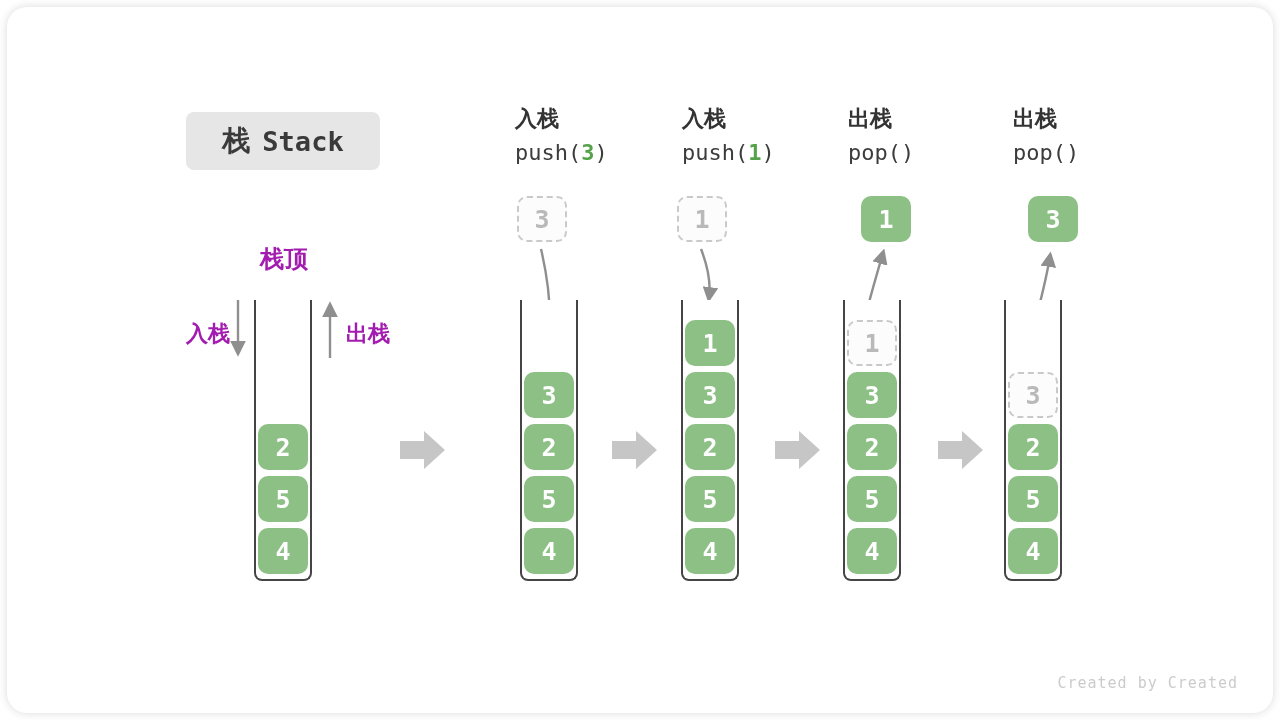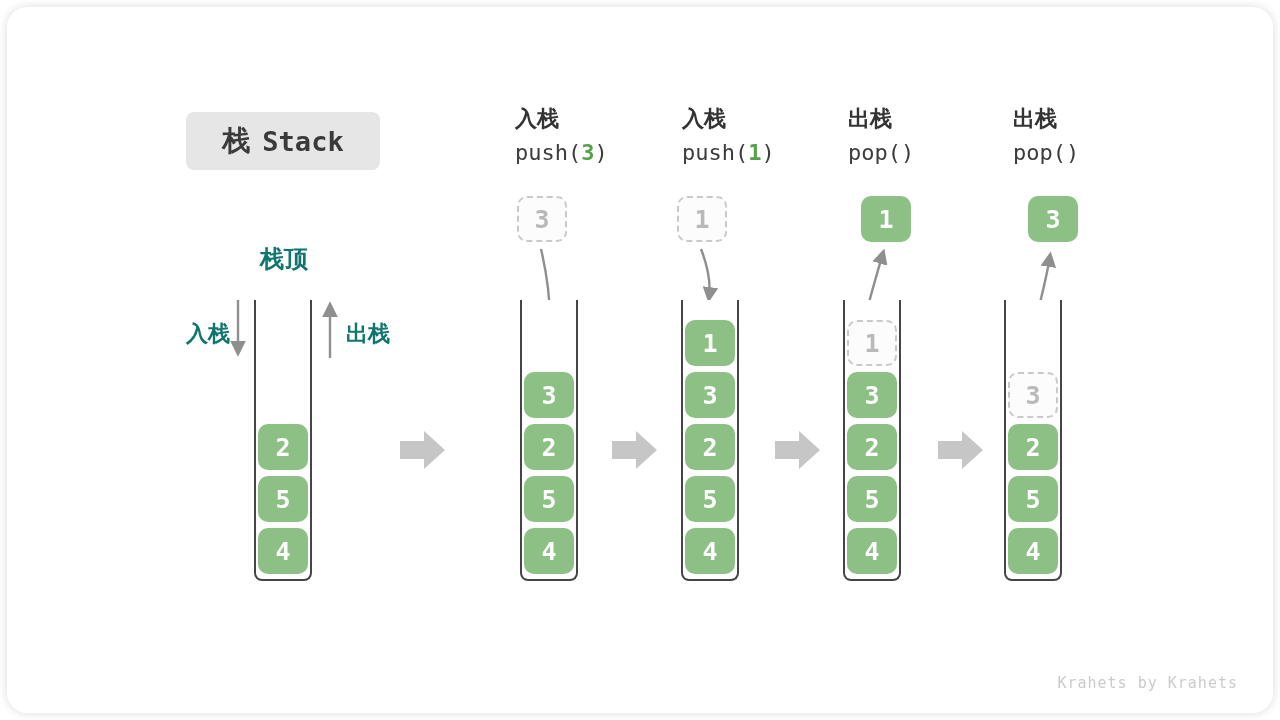--- a/index.html
+++ b/index.html
@@ -12,21 +12,21 @@
     box-shadow:0 0 10px rgba(0,0,0,0.15);
   }
   
   .title-box{
     position:absolute;left:186px;top:112px;width:194px;height:58px;
     background:#E6E6E6;border-radius:8px;display:flex;align-items:center;justify-content:center;gap:12px;
   }
   .title-cn{font-size:28px;font-weight:700;color:#3A3A3A;}
   .title-en{font-family:"DejaVu Sans Mono",monospace;font-size:27px;color:#3A3A3A;font-weight:bold;}
   
-  .cjk-label{position:absolute;color:#0f766e;font-weight:700;}
+  .cjk-label{position:absolute;color:#a21caf;font-weight:700;}
   .lbl-top,.lbl-bottom{width:120px;text-align:center;font-size:24px;}
   .lbl-side{font-size:22px;}
   
   .panel-header{position:absolute;top:104px;}
   .ph-op{font-size:22px;font-weight:700;color:#333;line-height:30px;}
   .ph-code{font-family:"DejaVu Sans Mono",monospace;font-size:22px;color:#3C3C3C;line-height:38px;white-space:pre;}
   .ph-arg{color:#56A24B;font-weight:700;}
   
   .stack-container{
     position:absolute;top:300px;width:58px;height:281px;box-sizing:border-box;background:#fff;
@@ -133,14 +133,14 @@
       </div>
       <div class="cell float-box green" style="left: 1028px;">3</div>
       <div class="stack-container" style="left: 1004px;">
         <div class="cell dashed" style="top: 72px;">3</div>
         <div class="cell green" style="top: 124px;">2</div>
         <div class="cell green" style="top: 176px;">5</div>
         <div class="cell green" style="top: 228px;">4</div>
       </div>
     </div>
 
-  <div class="watermark">Krahets by Krahets</div>
+  <div class="watermark">Created by Created</div>
 </div>
 
 </body></html>

